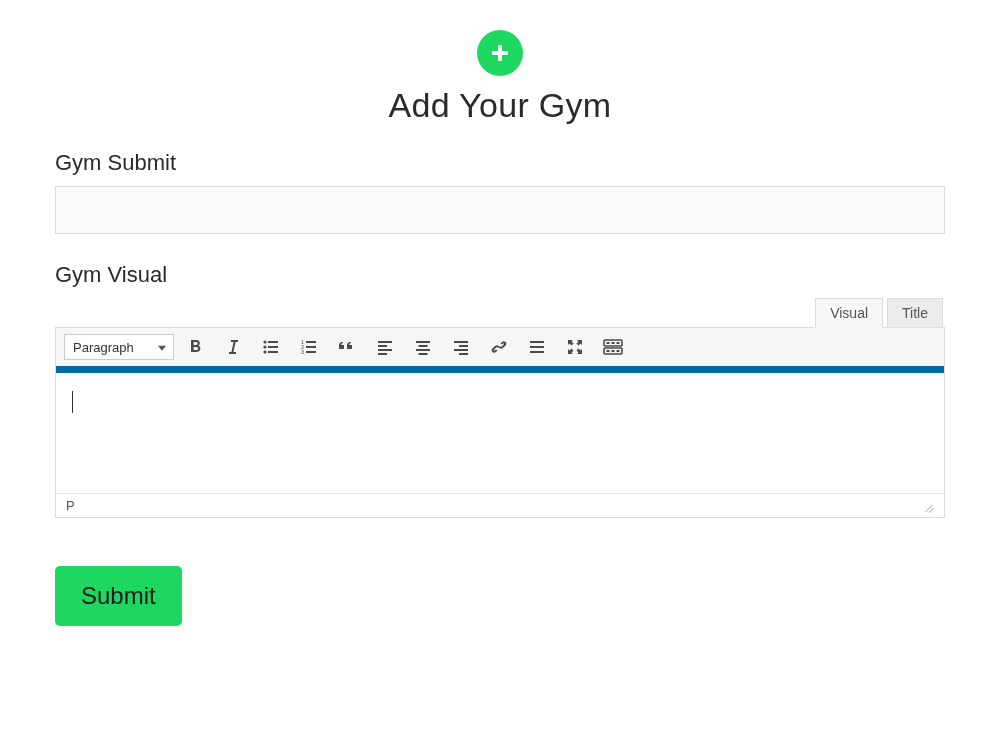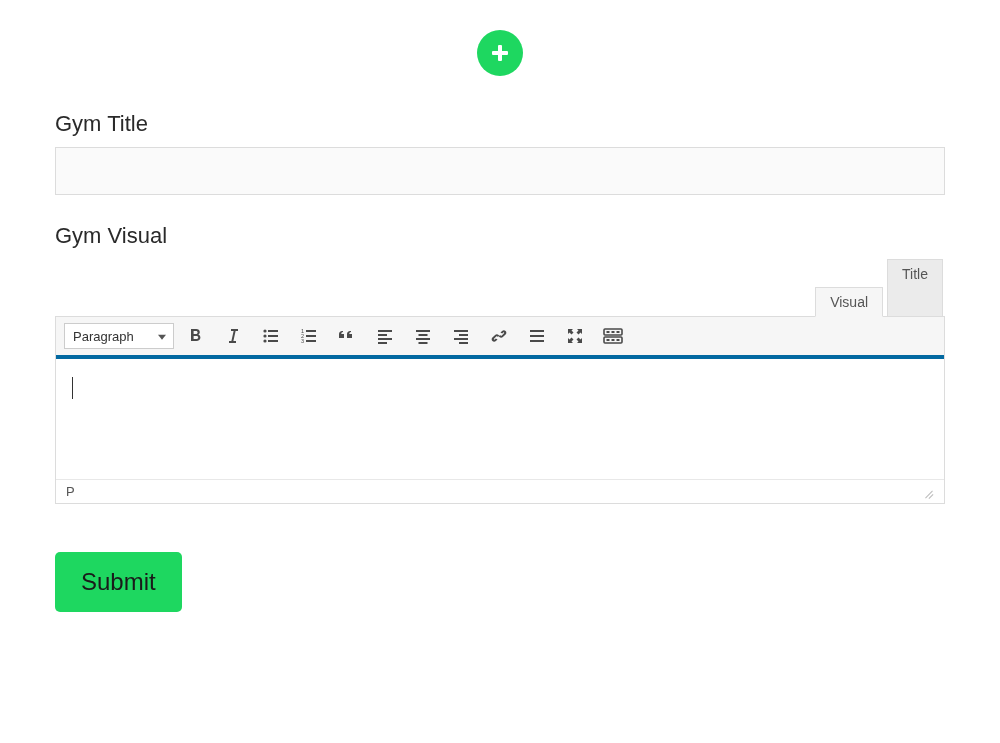--- a/index.html
+++ b/index.html
@@ -60,29 +60,28 @@
       font-size: 14px;
       color: #555;
       background: #ebebeb;
       cursor: pointer;
       position: relative;
     }
     .editor-tab.active {
       background: #f6f6f6;
       border-bottom-color: #f6f6f6;
       z-index: 3;
-      margin-top: 28px;
     }
     .editor-box {
       border: 1px solid #dcdcdc;
       background: #fff;
     }
     .toolbar {
       background: #f6f6f6;
-      border-bottom: 4px solid #0369a1;
+      border-bottom: 7px solid #0369a1;
       padding: 6px 8px;
       display: flex;
       align-items: center;
       gap: 10px;
     }
     .format-select {
       background: #fff;
       border: 1px solid #ccc;
       height: 26px;
       width: 110px;
@@ -169,23 +168,24 @@
 
 
 
 <div class="header-area">
   <div class="add-circle">
     <svg width="22" height="22" viewBox="0 0 22 22">
       <rect x="9" y="3" width="4" height="16" rx="1" fill="#fff"></rect>
       <rect x="3" y="9" width="16" height="4" rx="1" fill="#fff"></rect>
     </svg>
   </div>
+  <h1 class="page-title">Add Your Gym</h1>
 </div>
 
-<div class="form-label">Gym Title</div>
+<div class="form-label">Gym Submit</div>
 <input type="text" class="text-input" value="" style="">
 
 <div class="form-label">Gym Visual</div>
 
 <div class="editor-wrap">
   <div class="editor-tabs">
     <div class="editor-tab active">Visual</div>
     <div class="editor-tab">Title</div>
   </div>
   <div class="editor-box">

